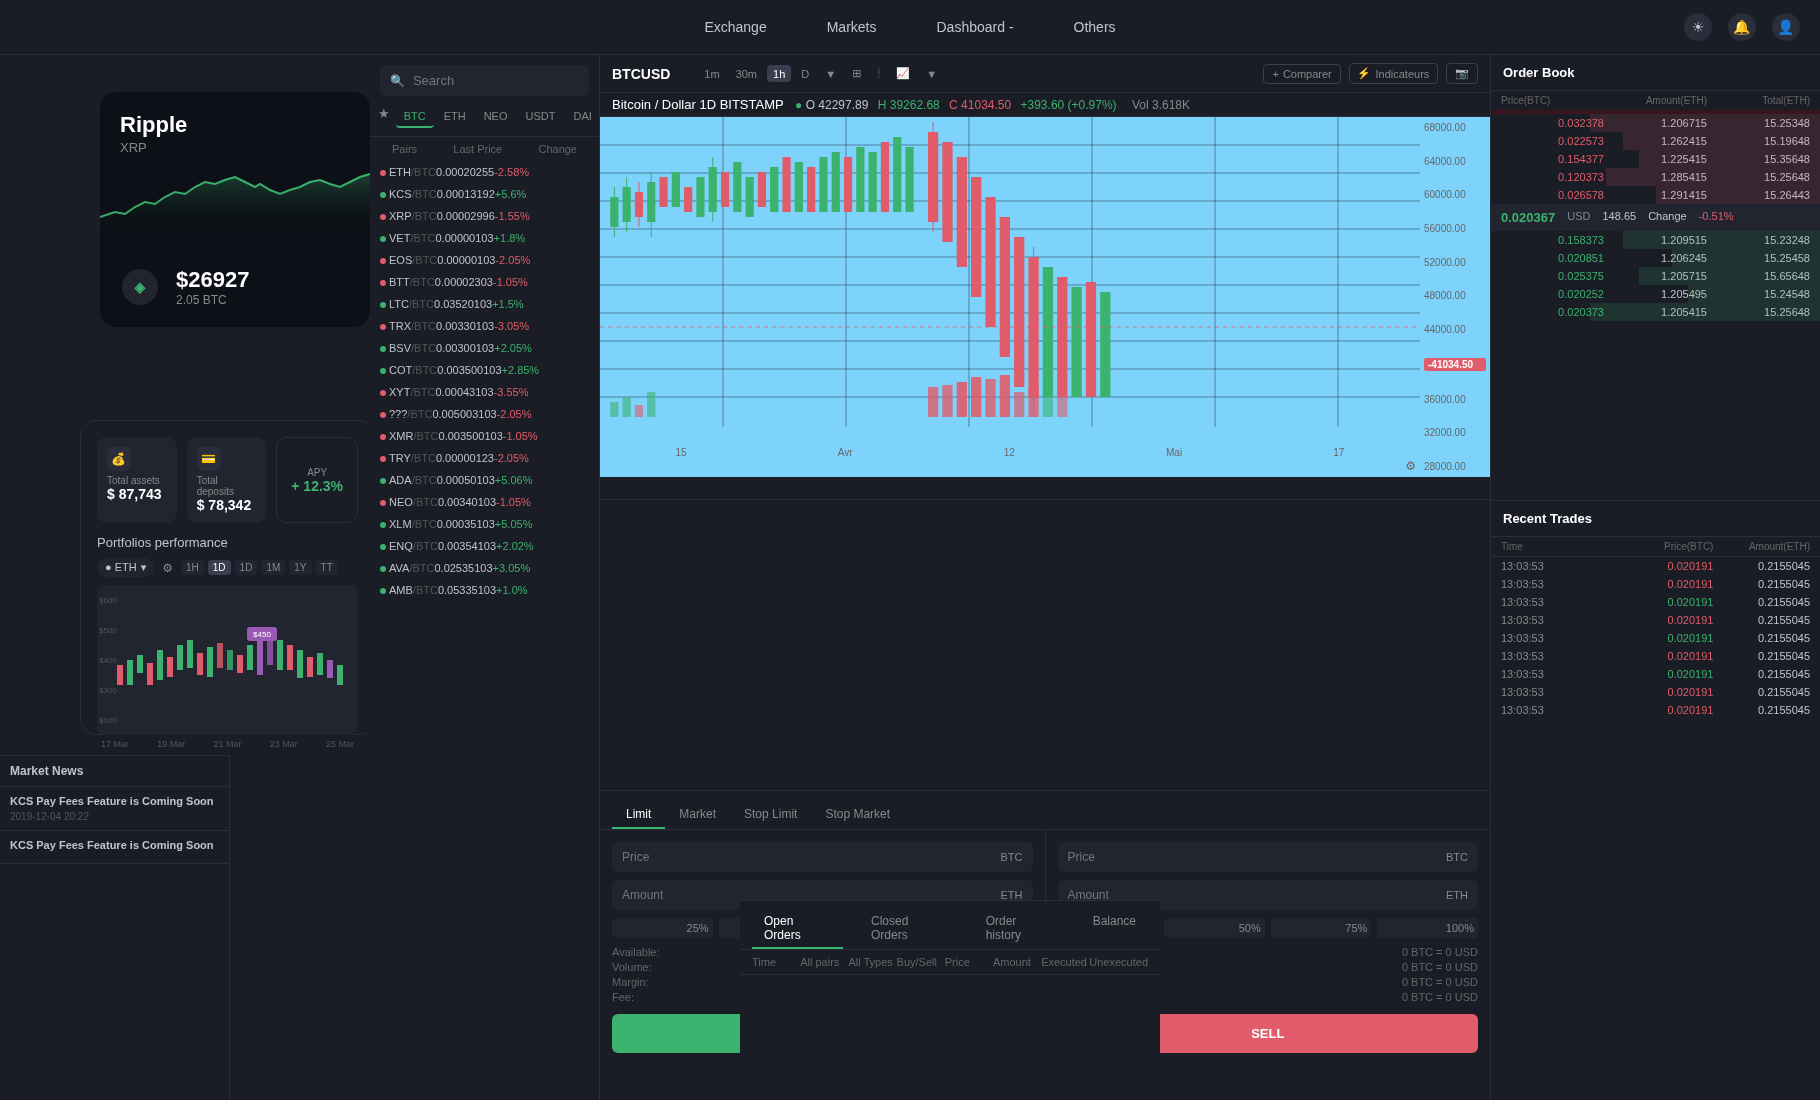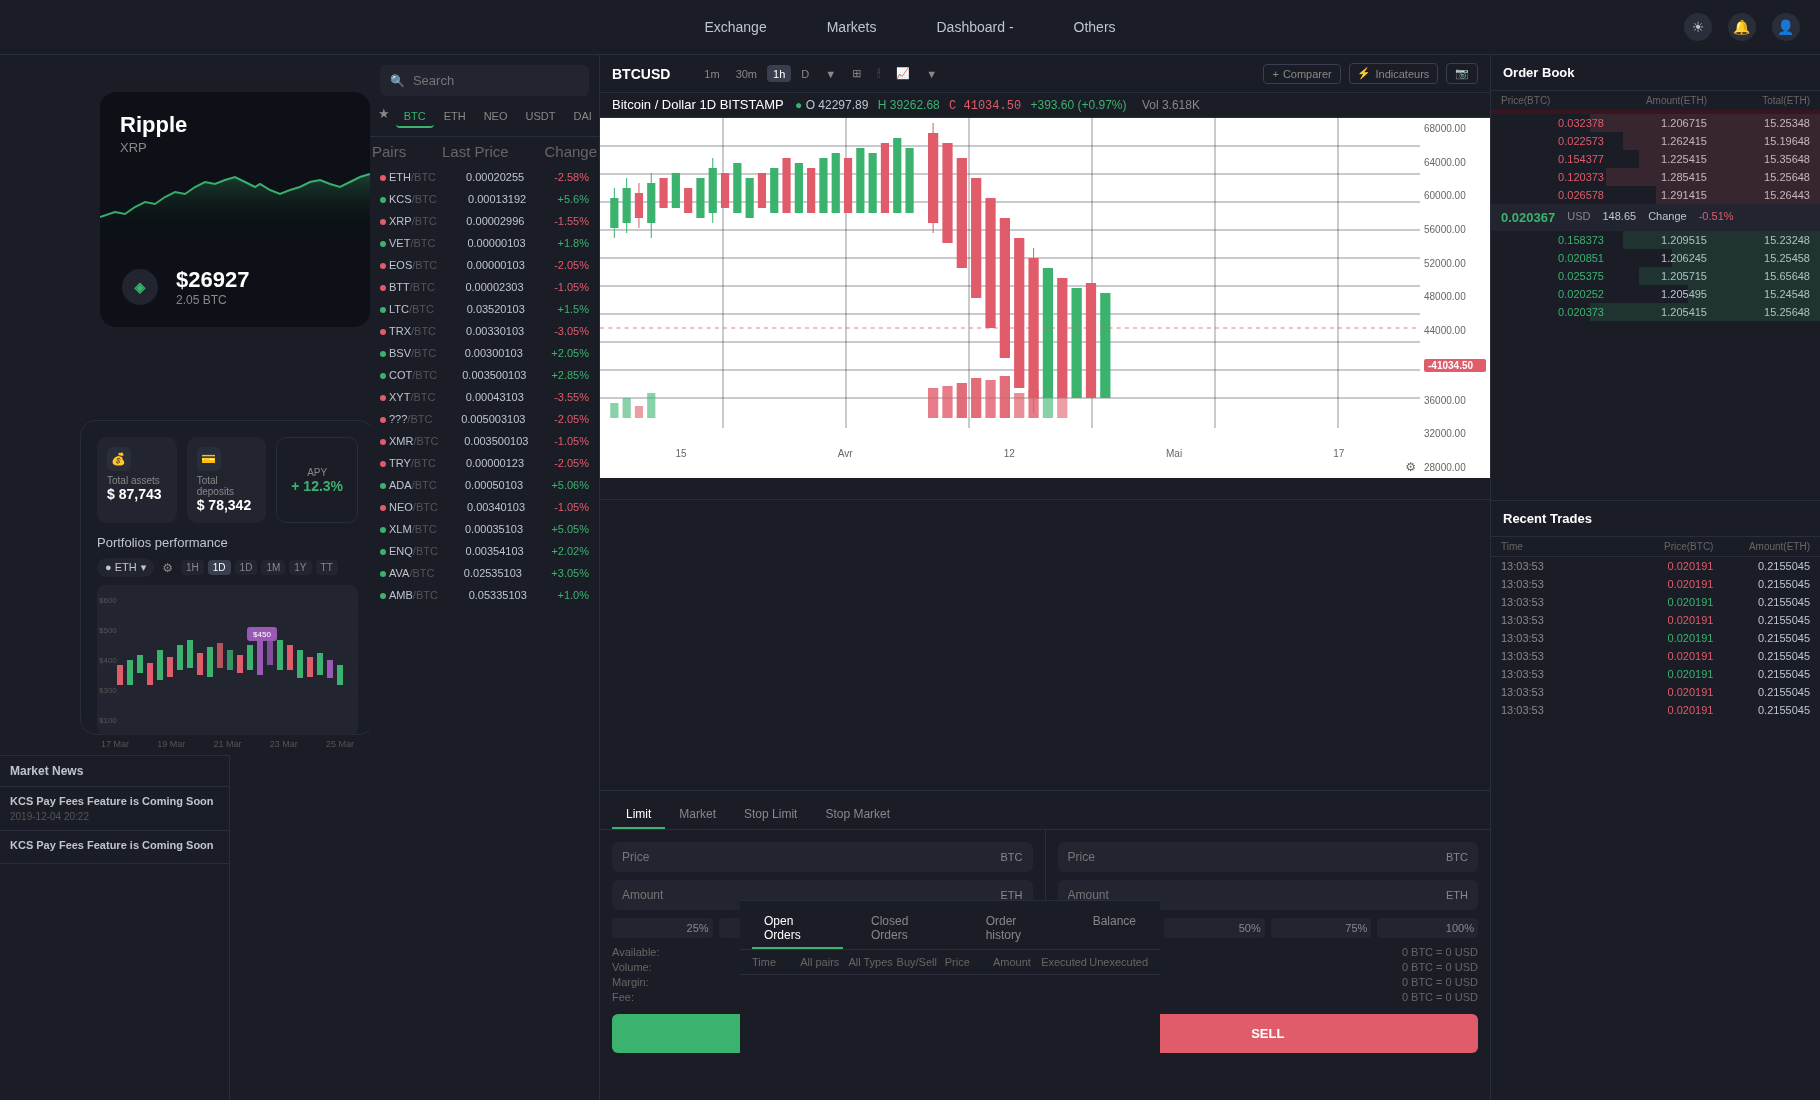--- a/index.html
+++ b/index.html
@@ -42,22 +42,22 @@
     
     .main-area { position: absolute; top: 55px; left: 370px; right: 330px; bottom: 0; background: #1a1d26; }
 
     
     .pairs-panel { position: absolute; top: 0; left: 0; width: 230px; bottom: 0; background: #1a1d26; border-right: 1px solid #2a2d3a; }
     .search-box { display: flex; align-items: center; gap: 8px; background: #22252f; margin: 10px; border-radius: 6px; padding: 8px 10px; }
     .search-input { background: none; border: none; color: #c0c4cc; font-size: 13px; outline: none; flex: 1; }
     .coin-tabs { display: flex; gap: 2px; padding: 0 8px 8px; border-bottom: 1px solid #2a2d3a; }
     .coin-tab { padding: 4px 8px; font-size: 11px; color: #888; cursor: pointer; border-radius: 4px; }
     .coin-tab.active { color: #3bb26e; border-bottom: 2px solid #3bb26e; }
-    .pairs-header { display: flex; justify-content: space-between; padding: 6px 2px; color: #666; font-size: 15px; }
-    .pair-row { display: flex; justify-content: space-between; align-items: center; padding: 5px 10px; cursor: pointer; }
+    .pairs-header { display: flex; justify-content: space-between; padding: 6px 22px; color: #666; font-size: 11px; }
+    .pair-row { display: flex; justify-content: flex-start; align-items: center; padding: 5px 10px; cursor: pointer; }
     .pair-name { color: #c0c4cc; font-size: 11px; }
     .pair-name span { color: #555; }
     .pair-price { color: #c0c4cc; font-size: 11px; }
     .pair-change { font-size: 11px; }
     .up { color: #3bb26e; }
     .down { color: #e05c6a; }
     .dot { width: 6px; height: 6px; border-radius: 50%; display: inline-block; margin-right: 3px; }
     .dot-red { background: #e05c6a; }
     .dot-green { background: #3bb26e; }
 
@@ -65,22 +65,22 @@
     .chart-panel { position: absolute; top: 0; left: 230px; right: 0; height: 445px; background: #1a1d26; border-bottom: 1px solid #2a2d3a; }
     .chart-toolbar { display: flex; align-items: center; gap: 20px; padding: 8px 12px; border-bottom: 1px solid #2a2d3a; font-size: 12px; }
     .chart-pair { font-size: 14px; font-weight: 600; color: #fff; margin-right: 8px; }
     .time-group { display: flex; gap: 4px; }
     .tg-btn { padding: 2px 6px; border-radius: 4px; border: none; background: none; color: #888; cursor: pointer; font-size: 11px; }
     .tg-btn.active { background: #3a3f50; color: #fff; }
     .chart-actions { margin-left: auto; display: flex; gap: 8px; align-items: center; }
     .chart-info { padding: 4px 12px; font-size: 12px; color: #c0c4cc; border-bottom: 1px solid #2a2d3a; }
     .chart-info .pair-full { color: #fff; font-size: 13px; margin-right: 8px; }
     .chart-info .price-high { color: #3bb26e; }
-    .chart-info .price-red { color: #e05c6a; font-family: Liberation Mono, monospace; }
-    .chart-body { height: 360px; position: relative; background: #ffffff; overflow: hidden; }
+    .chart-info .price-red { color: #e05c6a; }
+    .chart-body { height: 360px; position: relative; background: #7dd3fc; overflow: hidden; }
 
     
     .order-panel { position: absolute; bottom: 0; left: 230px; right: 0; height: 310px; background: #1a1d26; border-top: 1px solid #2a2d3a; }
     .order-tabs { display: flex; gap: 0; padding: 10px 12px 0; border-bottom: 1px solid #2a2d3a; }
     .order-tab { padding: 6px 14px; font-size: 12px; color: #888; cursor: pointer; }
     .order-tab.active { color: #fff; border-bottom: 2px solid #3bb26e; }
     .order-forms { display: flex; gap: 0; }
     .order-form { flex: 1; padding: 12px; border-right: 1px solid #2a2d3a; }
     .order-field { background: #22252f; border-radius: 6px; padding: 8px 10px; margin-bottom: 8px; display: flex; align-items: center; justify-content: space-between; }
     .order-field input { background: none; border: none; color: #c0c4cc; font-size: 12px; outline: none; flex: 1; }

